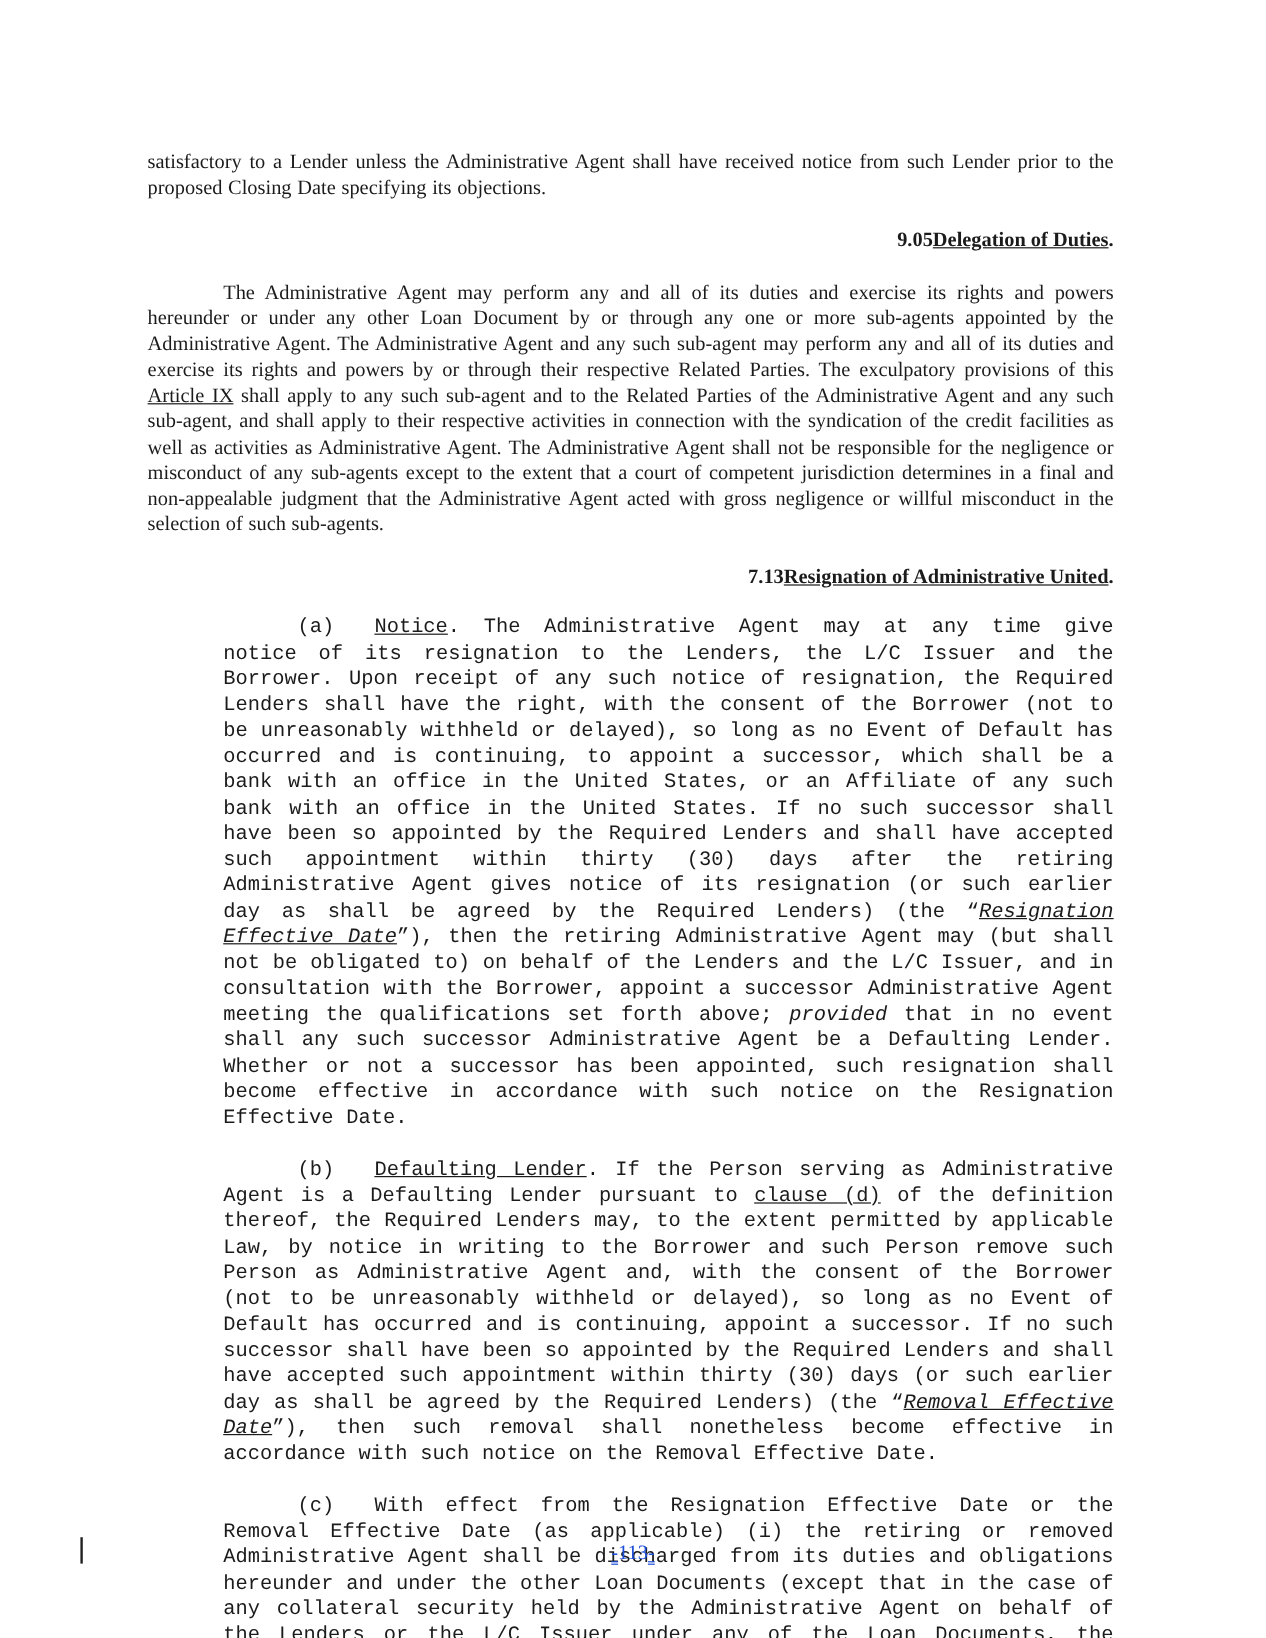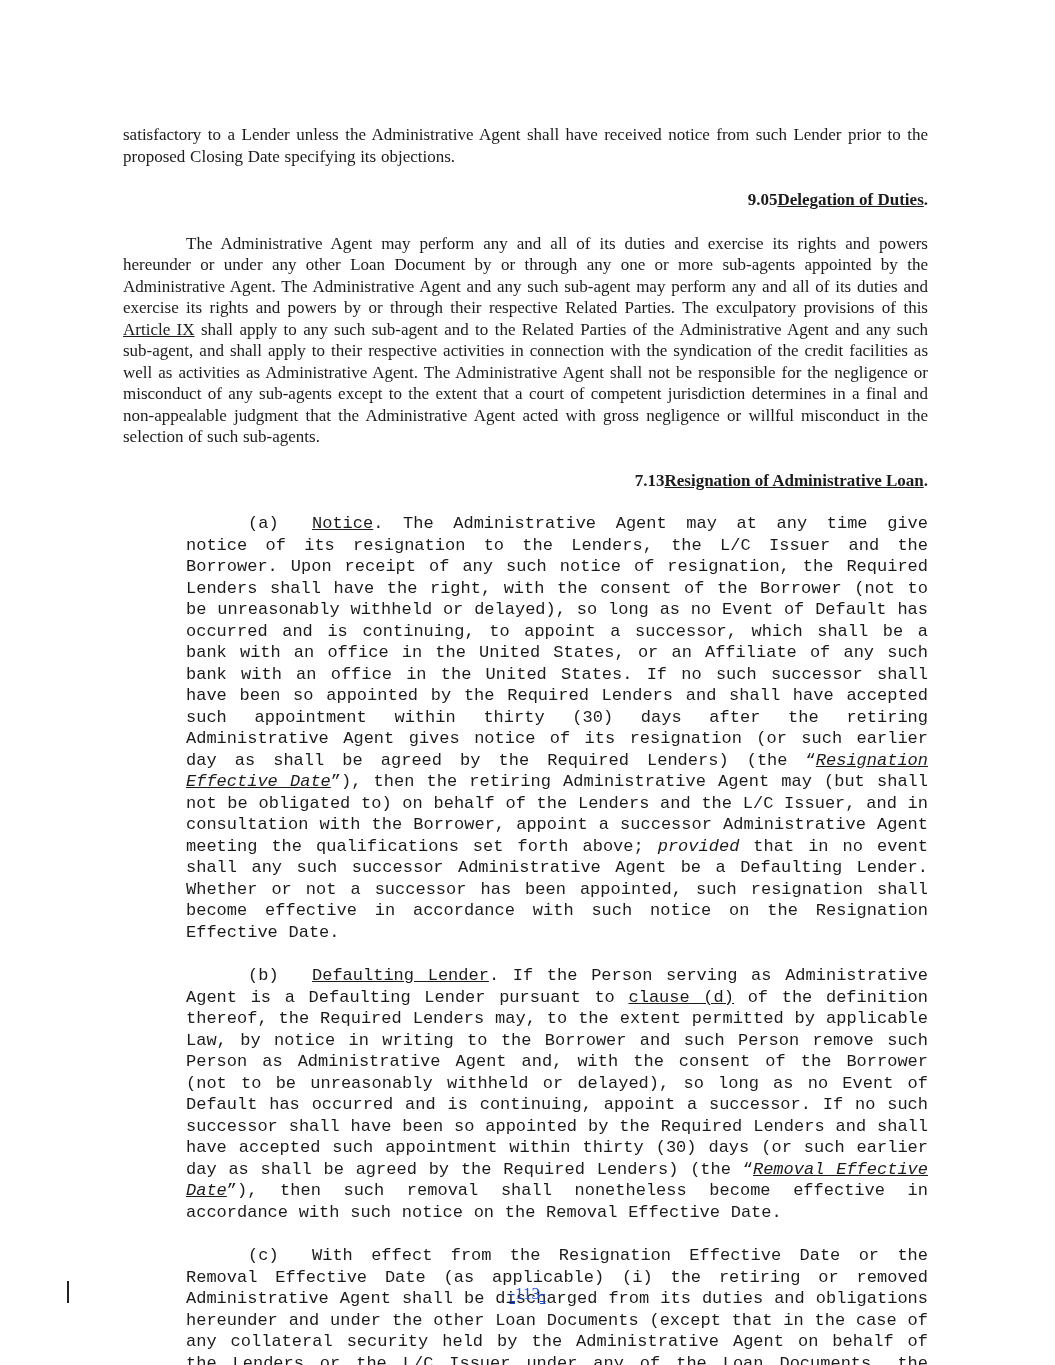--- a/index.html
+++ b/index.html
@@ -75,21 +75,21 @@
 <div class="page">
 
   <div class="doc">
 
     <p class="para"><span>satisfactory to a Lender unless the Administrative Agent shall have received notice from such Lender prior to the proposed Closing Date specifying its objections.</span></p>
 
     <p class="heading"><span class="num">9.05</span><span class="title">Delegation of Duties</span><span>.</span></p>
 
     <p class="para first-indent"><span>The Administrative Agent may perform any and all of its duties and exercise its rights and powers hereunder or under any other Loan Document by or through any one or more sub-agents appointed by the Administrative Agent. The Administrative Agent and any such sub-agent may perform any and all of its duties and exercise its rights and powers by or through their respective Related Parties. The exculpatory provisions of this </span><span class="u">Article IX</span><span> shall apply to any such sub-agent and to the Related Parties of the Administrative Agent and any such sub-agent, and shall apply to their respective activities in connection with the syndication of the credit facilities as well as activities as Administrative Agent. The Administrative Agent shall not be responsible for the negligence or misconduct of any sub-agents except to the extent that a court of competent jurisdiction determines in a final and non-appealable judgment that the Administrative Agent acted with gross negligence or willful misconduct in the selection of such sub-agents.</span></p>
 
-    <p class="heading"><span class="num">7.13</span><span class="title">Resignation of Administrative Loan</span><span>.</span></p>
+    <p class="heading"><span class="num">7.13</span><span class="title">Resignation of Administrative United</span><span>.</span></p>
 
     <p class="para sub"><span class="label">(a)</span><span class="u">Notice</span><span>. The Administrative Agent may at any time give notice of its resignation to the Lenders, the L/C Issuer and the Borrower. Upon receipt of any such notice of resignation, the Required Lenders shall have the right, with the consent of the Borrower (not to be unreasonably withheld or delayed), so long as no Event of Default has occurred and is continuing, to appoint a successor, which shall be a bank with an office in the United States, or an Affiliate of any such bank with an office in the United States. If no such successor shall have been so appointed by the Required Lenders and shall have accepted such appointment within thirty (30) days after the retiring Administrative Agent gives notice of its resignation (or such earlier day as shall be agreed by the Required Lenders) (the “</span><span class="iu">Resignation Effective Date</span><span>”), then the retiring Administrative Agent may (but shall not be obligated to) on behalf of the Lenders and the L/C Issuer, and in consultation with the Borrower, appoint a successor Administrative Agent meeting the qualifications set forth above; </span><span class="i">provided</span><span> that in no event shall any such successor Administrative Agent be a Defaulting Lender. Whether or not a successor has been appointed, such resignation shall become effective in accordance with such notice on the Resignation Effective Date.</span></p>
 
     <p class="para sub"><span class="label">(b)</span><span class="u">Defaulting Lender</span><span>. If the Person serving as Administrative Agent is a Defaulting Lender pursuant to </span><span class="u">clause (d)</span><span> of the definition thereof, the Required Lenders may, to the extent permitted by applicable Law, by notice in writing to the Borrower and such Person remove such Person as Administrative Agent and, with the consent of the Borrower (not to be unreasonably withheld or delayed), so long as no Event of Default has occurred and is continuing, appoint a successor. If no such successor shall have been so appointed by the Required Lenders and shall have accepted such appointment within thirty (30) days (or such earlier day as shall be agreed by the Required Lenders) (the “</span><span class="iu">Removal Effective Date</span><span>”), then such removal shall nonetheless become effective in accordance with such notice on the Removal Effective Date.</span></p>
 
     <p class="para sub"><span class="label">(c)</span><span>With effect from the Resignation Effective Date or the Removal Effective Date (as applicable) (i) the retiring or removed Administrative Agent shall be discharged from its duties and obligations hereunder and under the other Loan Documents (except that in the case of any collateral security held by the Administrative Agent on behalf of the Lenders or the L/C Issuer under any of the Loan Documents, the retiring or removed Administrative Agent shall continue to hold such collateral security until such time as a successor Administrative Agent is</span></p>
 
   </div>
 
   <div class="change-bar"></div>

